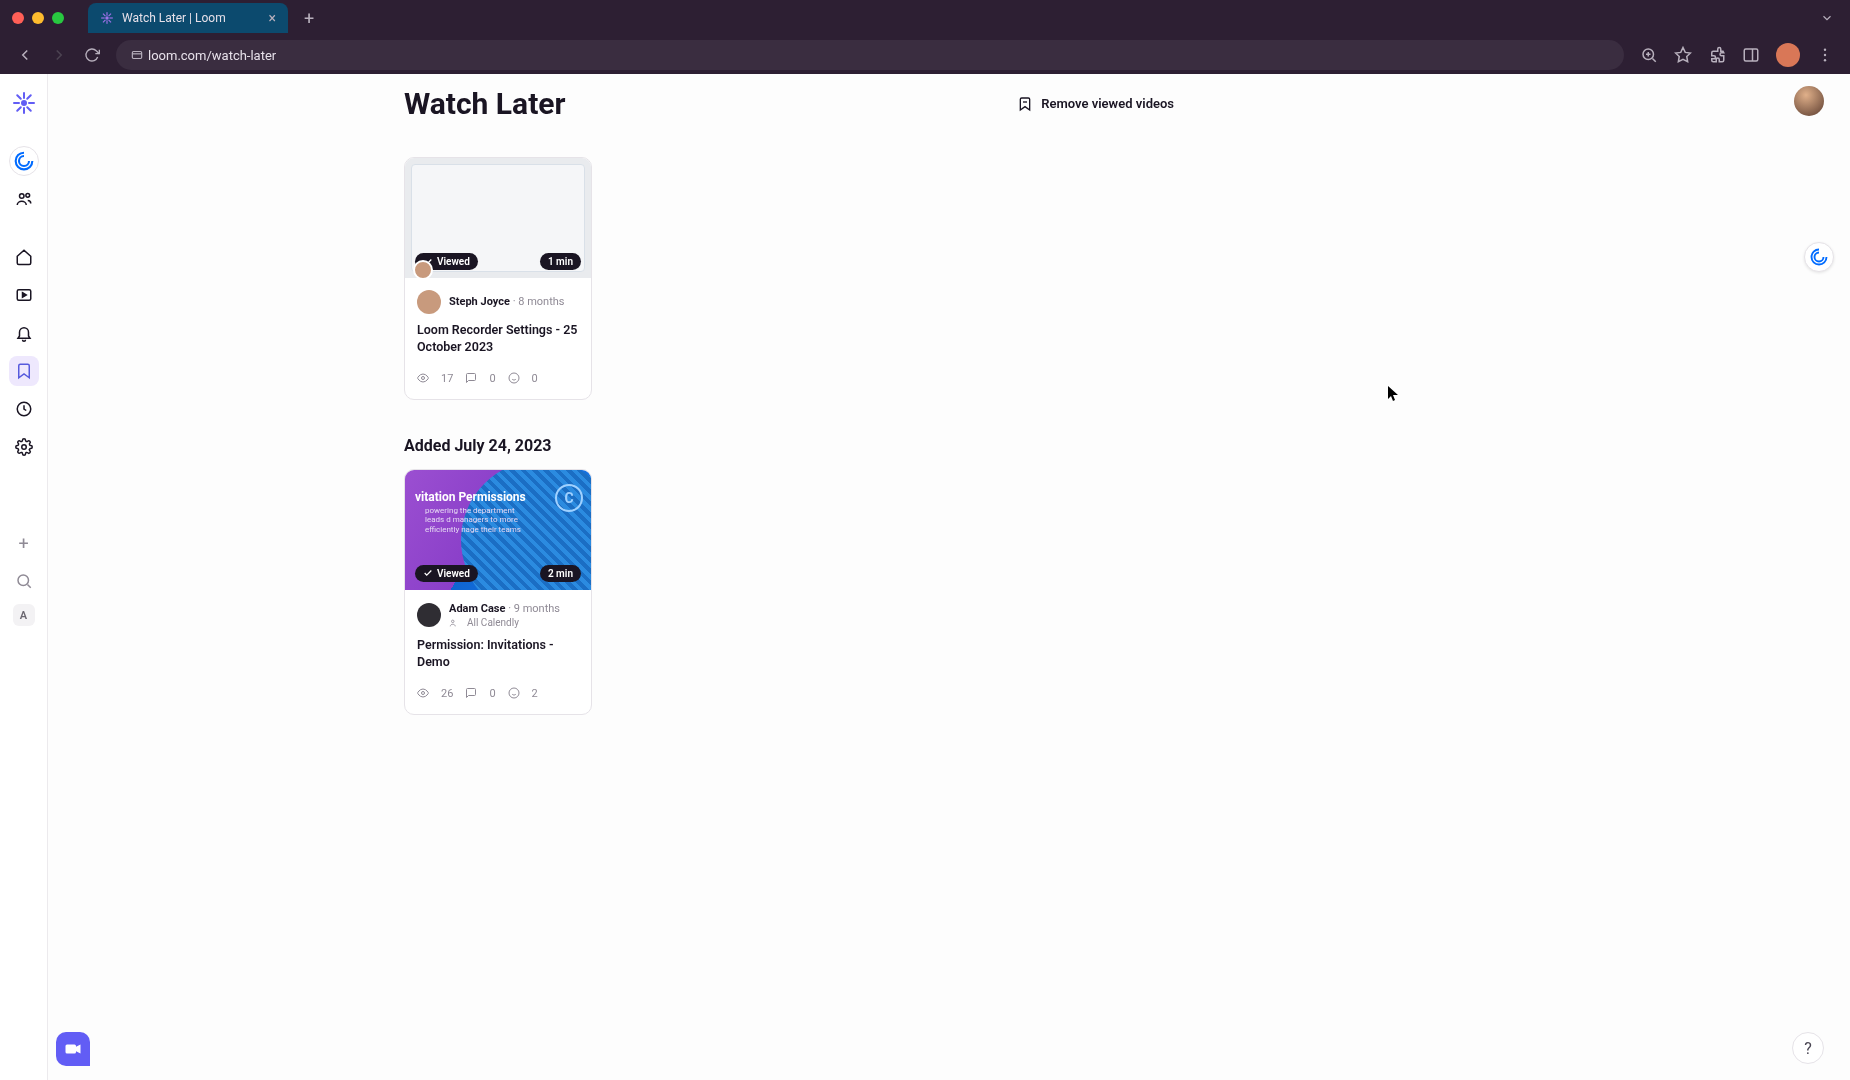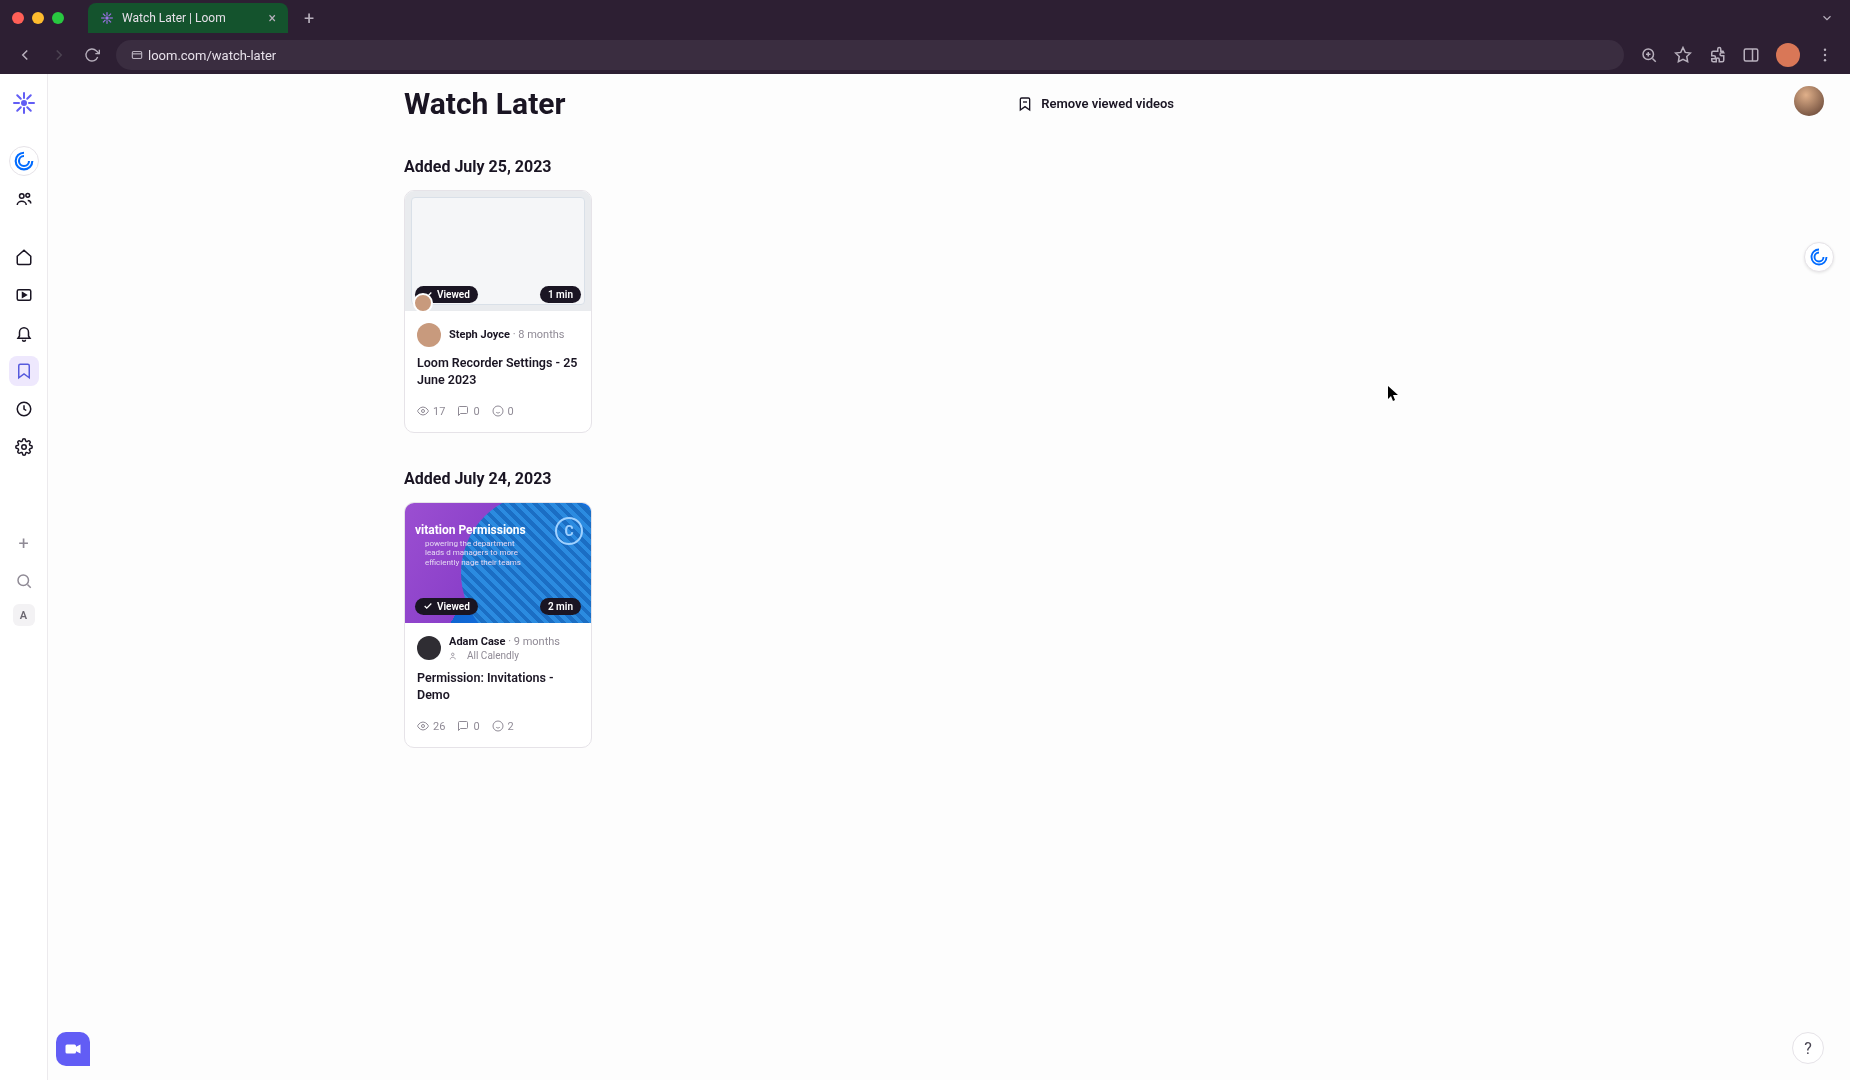--- a/index.html
+++ b/index.html
@@ -23,21 +23,21 @@
   padding-left: 12px;
   gap: 8px;
 }
 .traffic-lights { display: flex; gap: 8px; margin-right: 16px; }
 .traffic-light { width: 12px; height: 12px; border-radius: 50%; }
 .tl-red { background: #ff5f57; }
 .tl-yellow { background: #febc2e; }
 .tl-green { background: #28c840; }
 .tab {
   display: flex; align-items: center; gap: 8px;
-  background: #14532d; color: #e6e0e9;
+  background: #0c4a6e; color: #e6e0e9;
   height: 30px; padding: 0 12px; border-radius: 8px 8px 0 0;
   font-size: 12px; min-width: 200px; justify-content: space-between;
 }
 .tab-left { display: flex; align-items: center; gap: 8px; }
 .tab-favicon { width: 14px; height: 14px; color: #9e71ea; }
 .tab-close { color: #b8b0bd; font-size: 14px; cursor: pointer; }
 .new-tab { color: #b8b0bd; font-size: 18px; margin-left: 8px; cursor: pointer; }
 .chrome-dropdown { margin-left: auto; margin-right: 16px; color: #b8b0bd; display:flex; align-items:center; }
 
 .toolbar {
@@ -166,21 +166,21 @@
 .author-avatar { width:24px; height:24px; border-radius:50%; background:#c89a7d; flex-shrink:0; }
 .author-avatar.dark { background:#2f2d33; }
 .author-meta { font-size:11px; line-height:1.3; }
 .author-name { font-weight:700; color:#1a1523; }
 .author-age { color:#8f8a95; }
 .author-space { color:#8f8a95; font-size:10px; display:flex; align-items:center; gap:8px; }
 .author-space svg { width:10px; height:10px; }
 
 .video-title { font-size:12.5px; font-weight:600; color:#1a1523; margin-bottom:16px; line-height:1.35; }
 .stats { display:flex; gap:12px; color:#8f8a95; font-size:11px; align-items:center; }
-.stat { display:flex; align-items:center; gap:4px; }
+.stat { display:flex; align-items:center; gap:12px; }
 .stat svg { width:12px; height:12px; }
 
 
 .record-btn {
   position:absolute; left:8px; bottom:14px; width:34px; height:34px;
   background:#625df5; border-radius:10px 10px 0 10px; display:flex; align-items:center; justify-content:center;
   cursor:pointer;
 }
 .record-btn svg { width:18px; height:18px; color:#fff; }
 .help-btn {
@@ -366,21 +366,20 @@
         <h1 class="page-title">Watch Later</h1>
         <div class="remove-viewed">
           <svg viewBox="0 0 24 24" fill="none" stroke="currentColor" stroke-width="2">
               <path d="M19 21l-7-5-7 5V5a2 2 0 0 1 2-2h10a2 2 0 0 1 2 2z"></path>
               <line x1="9" y1="9" x2="15" y2="9"></line>
             </svg>
           <span>Remove viewed videos</span>
         </div>
       </div>
 
-      <h2 class="section-heading">Added July 25, 2023</h2>
       <div class="video-card">
         <div class="thumb thumb-a">
           <div class="thumb-avatar"></div>
           <div class="thumb-pills">
             <div class="pill">
               <svg viewBox="0 0 24 24" fill="none" stroke="currentColor" stroke-width="3">
                   <polyline points="20 6 9 17 4 12"></polyline>
                 </svg>
               <span>Viewed</span>
             </div>
@@ -388,21 +387,21 @@
           </div>
         </div>
         <div class="card-body">
           <div class="author-row">
             <div class="author-avatar"></div>
             <div class="author-meta">
               <span class="author-name">Steph Joyce</span>
               <span class="author-age"> · <span>8 months</span></span>
             </div>
           </div>
-          <div class="video-title">Loom Recorder Settings - 25 June 2023</div>
+          <div class="video-title">Loom Recorder Settings - 25 October 2023</div>
           <div class="stats">
             <div class="stat">
               <svg viewBox="0 0 24 24" fill="none" stroke="currentColor" stroke-width="2">
                   <path d="M1 12s4-8 11-8 11 8 11 8-4 8-11 8-11-8-11-8z"></path>
                   <circle cx="12" cy="12" r="3"></circle>
                 </svg>
               <span>17</span>
             </div>
             <div class="stat">
               <svg viewBox="0 0 24 24" fill="none" stroke="currentColor" stroke-width="2">

